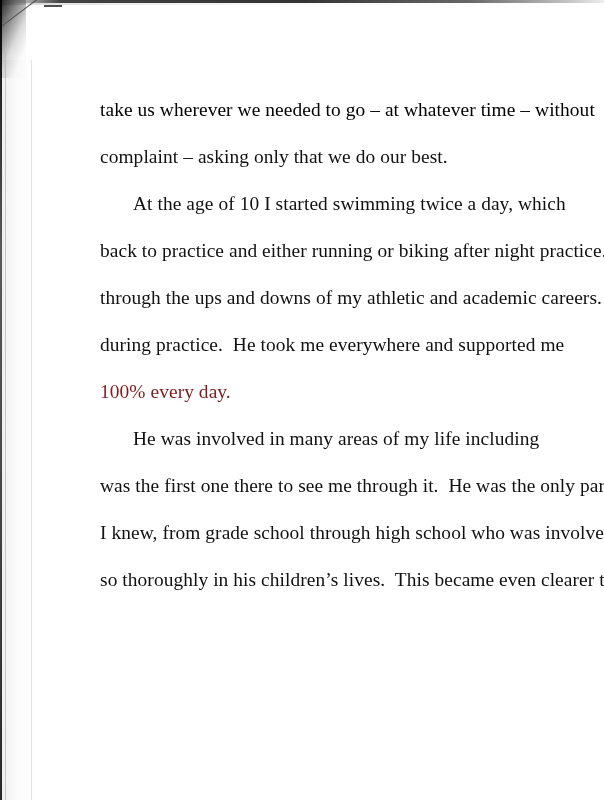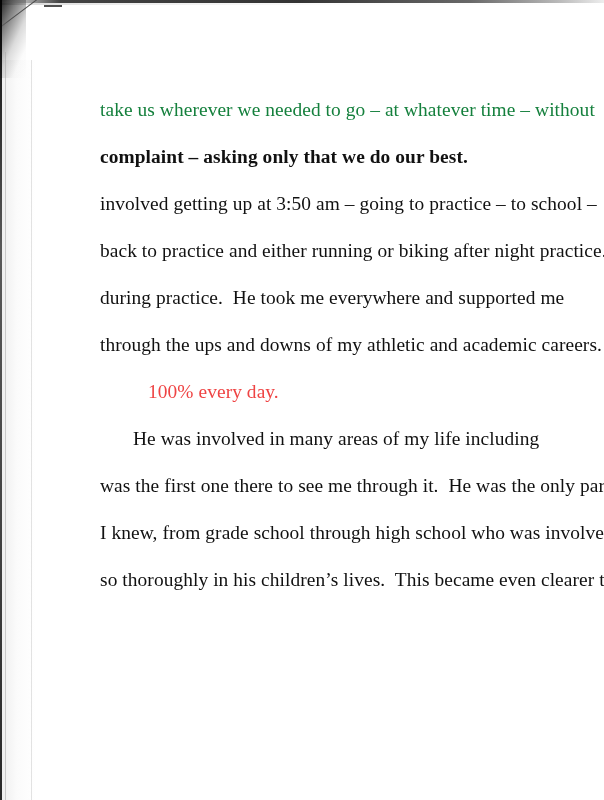--- a/index.html
+++ b/index.html
@@ -182,29 +182,29 @@
   <div class="artifact-left-wash"></div>
   <div class="artifact-corner-shadow"></div>
   <div class="artifact-fold-line"></div>
   <div class="artifact-fold-tick"></div>
   <div class="artifact-left-edge"></div>
   <div class="artifact-vline-a"></div>
   <div class="artifact-vline-b"></div>
 
   <div id="text-body">
       <div class="doc-paragraph">
-        <div class="doc-line" style="color: #15803d;">take us wherever we needed to go – at whatever time – without</div>
-        <div class="doc-line" style="color: rgb(17, 17, 17); font-weight: bold;">complaint – asking only that we do our best.</div>
+        <div class="doc-line" style="color: #000000;">take us wherever we needed to go – at whatever time – without</div>
+        <div class="doc-line" style="color: rgb(17, 17, 17);">complaint – asking only that we do our best.</div>
       </div>
       <div class="doc-paragraph">
-        <div class="doc-line" style="color: rgb(17, 17, 17);">involved getting up at 3:50 am – going to practice – to school –</div>
+        <div class="doc-line indented" style="color: rgb(17, 17, 17);">At the age of 10 I started swimming twice a day, which</div>
         <div class="doc-line" style="color: rgb(17, 17, 17);">back to practice and either running or biking after night practice.  It</div>
+        <div class="doc-line" style="color: rgb(17, 17, 17);">through the ups and downs of my athletic and academic careers.</div>
         <div class="doc-line" style="color: rgb(17, 17, 17);">during practice.  He took me everywhere and supported me</div>
-        <div class="doc-line" style="color: rgb(17, 17, 17);">through the ups and downs of my athletic and academic careers.</div>
-        <div class="doc-line" style="color: #ef4444; margin-left: 48px;">100% every day.</div>
+        <div class="doc-line" style="color: #7f1d1d;">100% every day.</div>
       </div>
       <div class="doc-paragraph">
         <div class="doc-line indented" style="color: rgb(17, 17, 17);">He was involved in many areas of my life including</div>
         <div class="doc-line" style="color: rgb(17, 17, 17);">was the first one there to see me through it.  He was the only parent</div>
         <div class="doc-line" style="color: rgb(17, 17, 17);">I knew, from grade school through high school who was involved</div>
         <div class="doc-line" style="color: rgb(17, 17, 17);">so thoroughly in his children’s lives.  This became even clearer to</div>
       </div>
     </div>
 
 </div>

